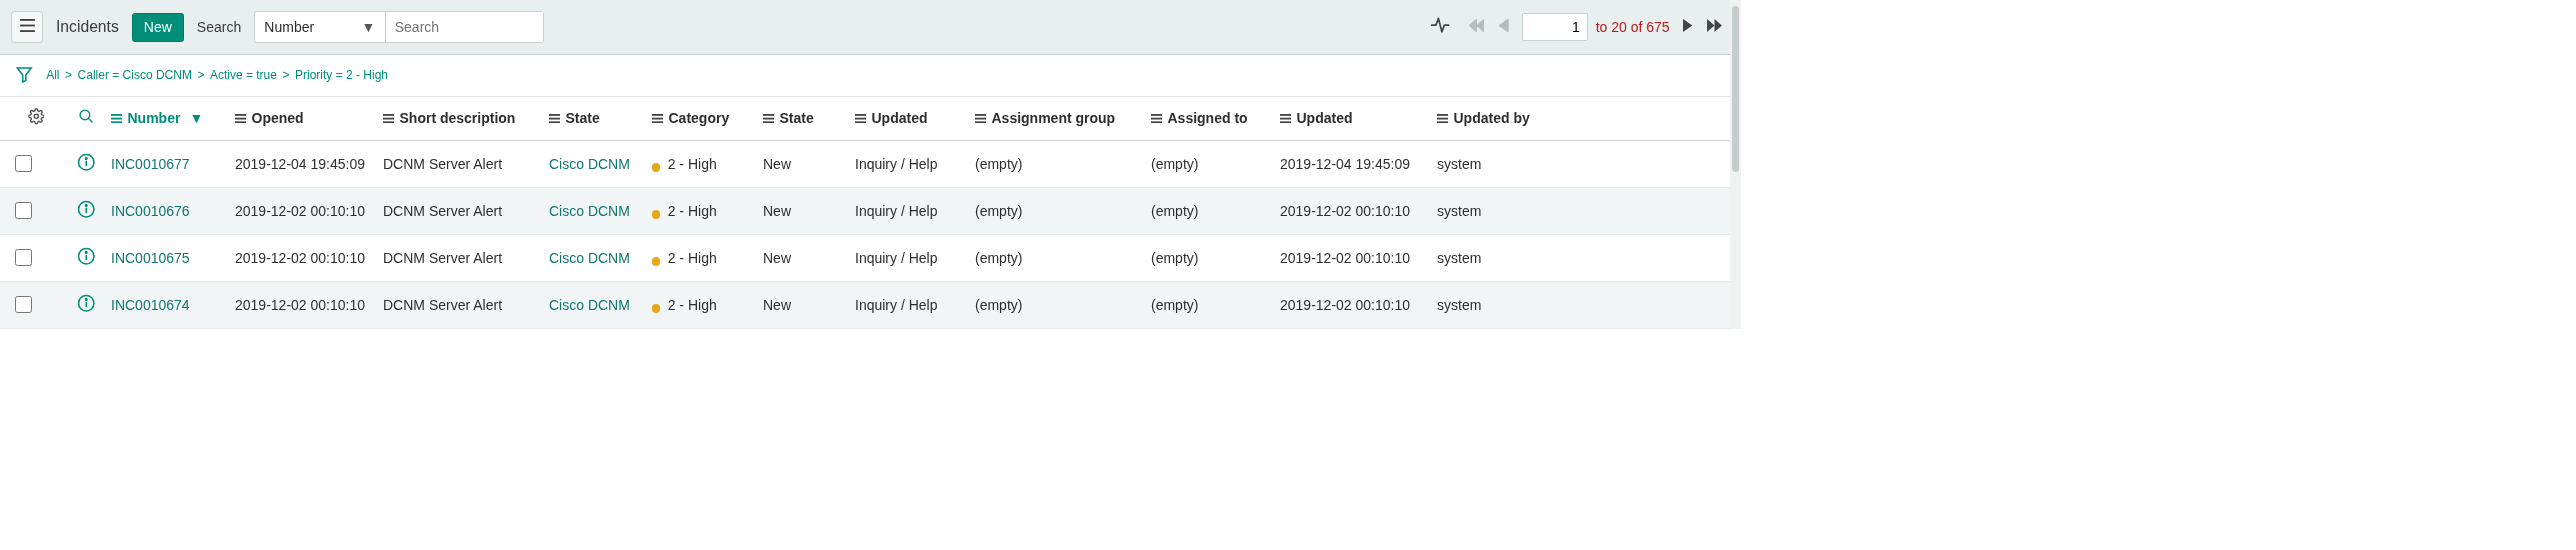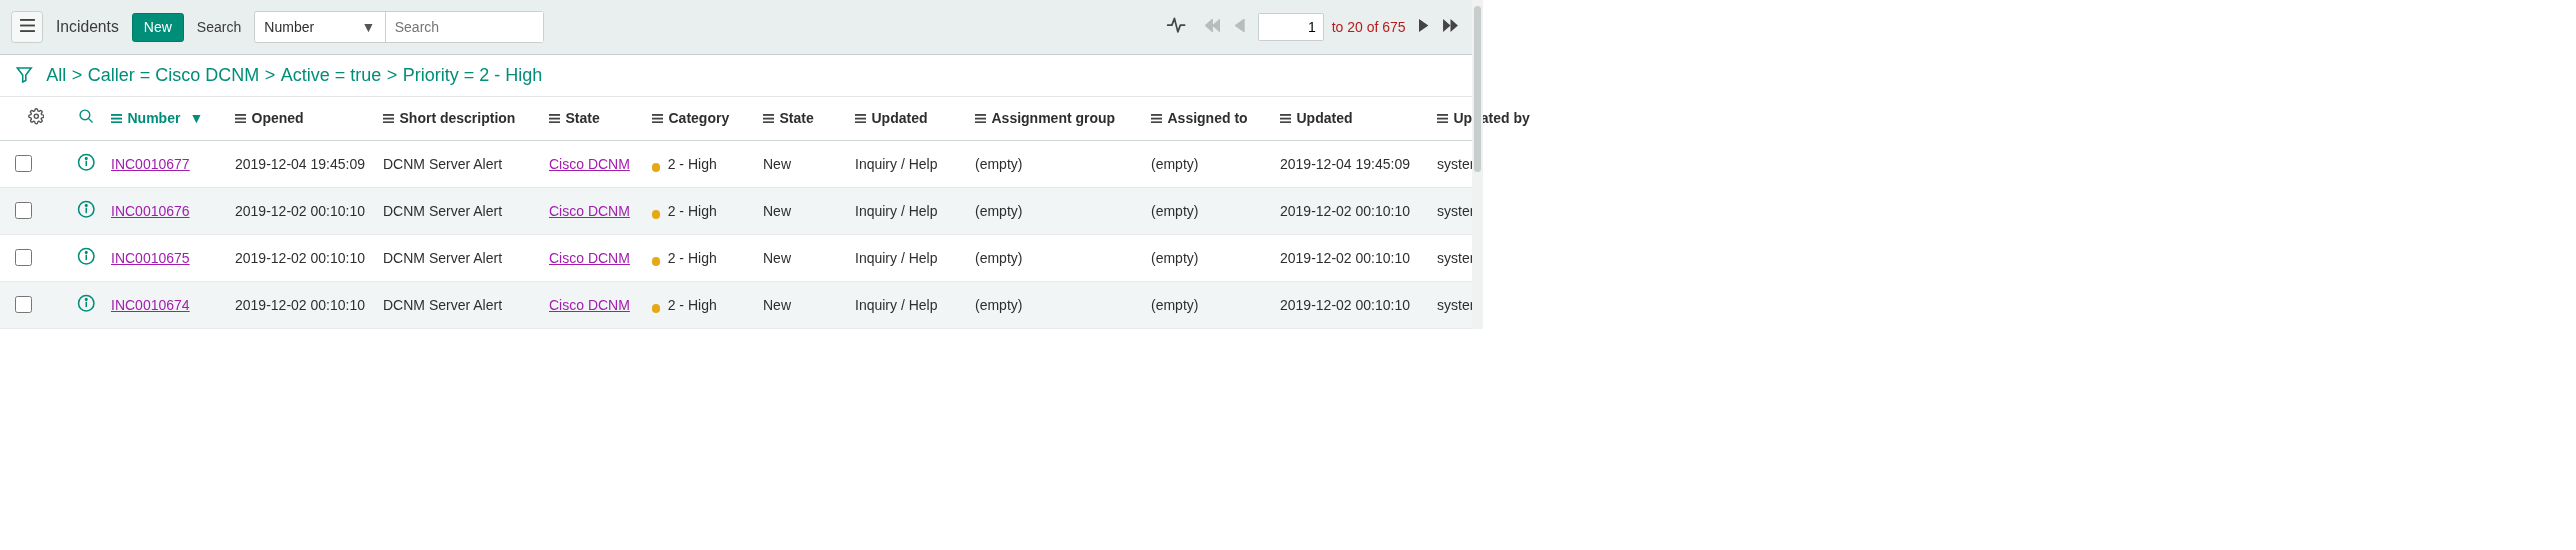--- a/index.html
+++ b/index.html
@@ -118,21 +118,21 @@
     align-items: center;
     gap: 9.2px;
     padding: 7.4px 11px;
     background: #fff;
     border-bottom: 0.9px solid #e2e6e6;
   }
   .breadcrumbs {
     display: flex;
     gap: 5.5px;
     color: #008e79;
-    font-size: 18px;
+    font-size: 12px;
   }
   .breadcrumbs .crumb { cursor: pointer; }
   .breadcrumbs .sep { color: #008e79; }
   .filter-icon {
     width: 26px;
     height: 26px;
     display: flex;
     align-items: center;
     justify-content: center;
     cursor: pointer;
@@ -182,22 +182,21 @@
     cursor: pointer;
   }
   .info-cell {
     display: flex;
     align-items: center;
     justify-content: center;
     cursor: pointer;
   }
   .info-cell svg circle { stroke: #008e79; }
   .link {
-    color: #a21caf;
-    text-decoration: underline;
+    color: #0f766e;
     cursor: pointer;
   }
   .priority-cell {
     display: flex;
     align-items: flex-end;
     gap: 7.4px;
   }
   .dot {
     width: 8.3px;
     height: 8.3px;
@@ -217,23 +216,23 @@
     position: absolute;
     left: 1.8px;
     right: 1.8px;
     top: 5.5px;
     height: 166px;
     background: #c7cccc;
     border-radius: 3.7px;
   }
   .page-wrap {
     position: relative;
-    width: 1483px;
+    width: 1741px;
     box-sizing: border-box;
-    padding-right: 11px;
+    padding-right: 5px;
   }
 </style>
 </head>
 <body>
 
 <div class="page-wrap">
 
   <div class="toolbar">
     <div class="icon-btn">
       <span>

